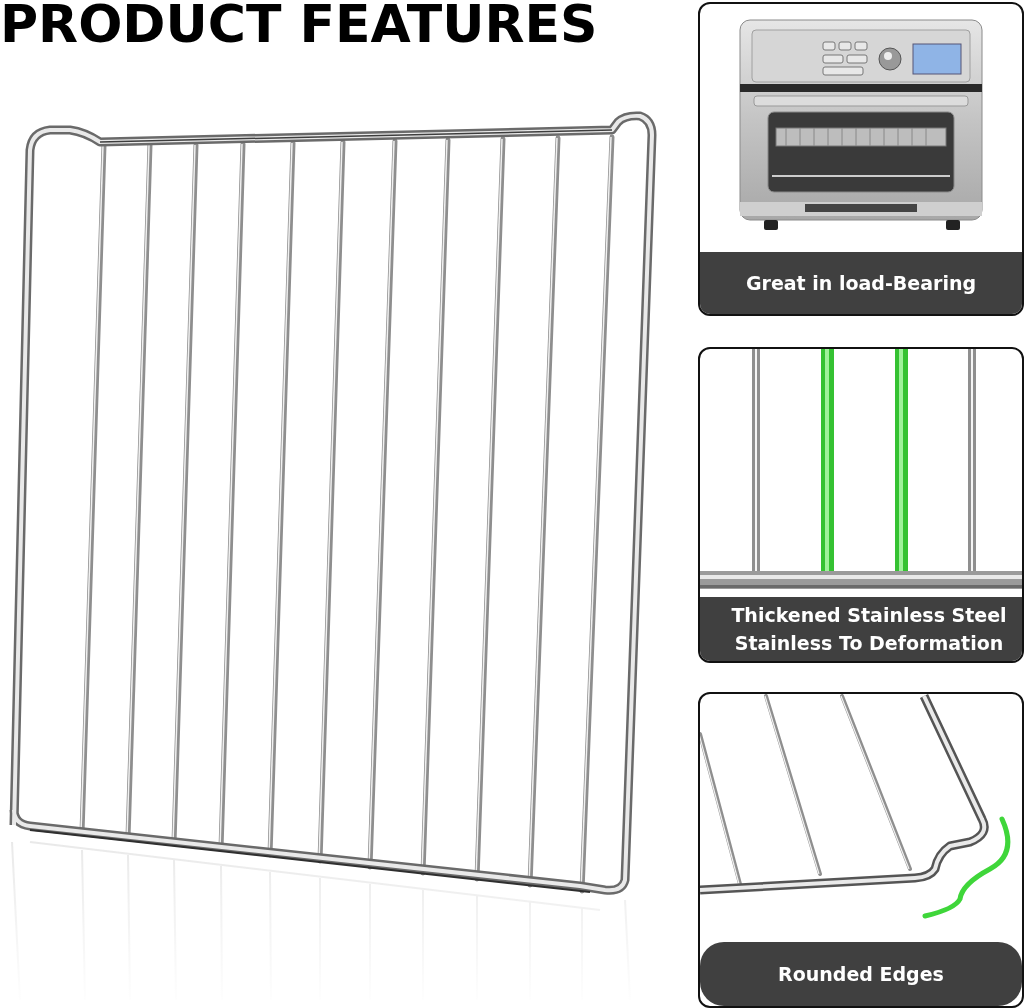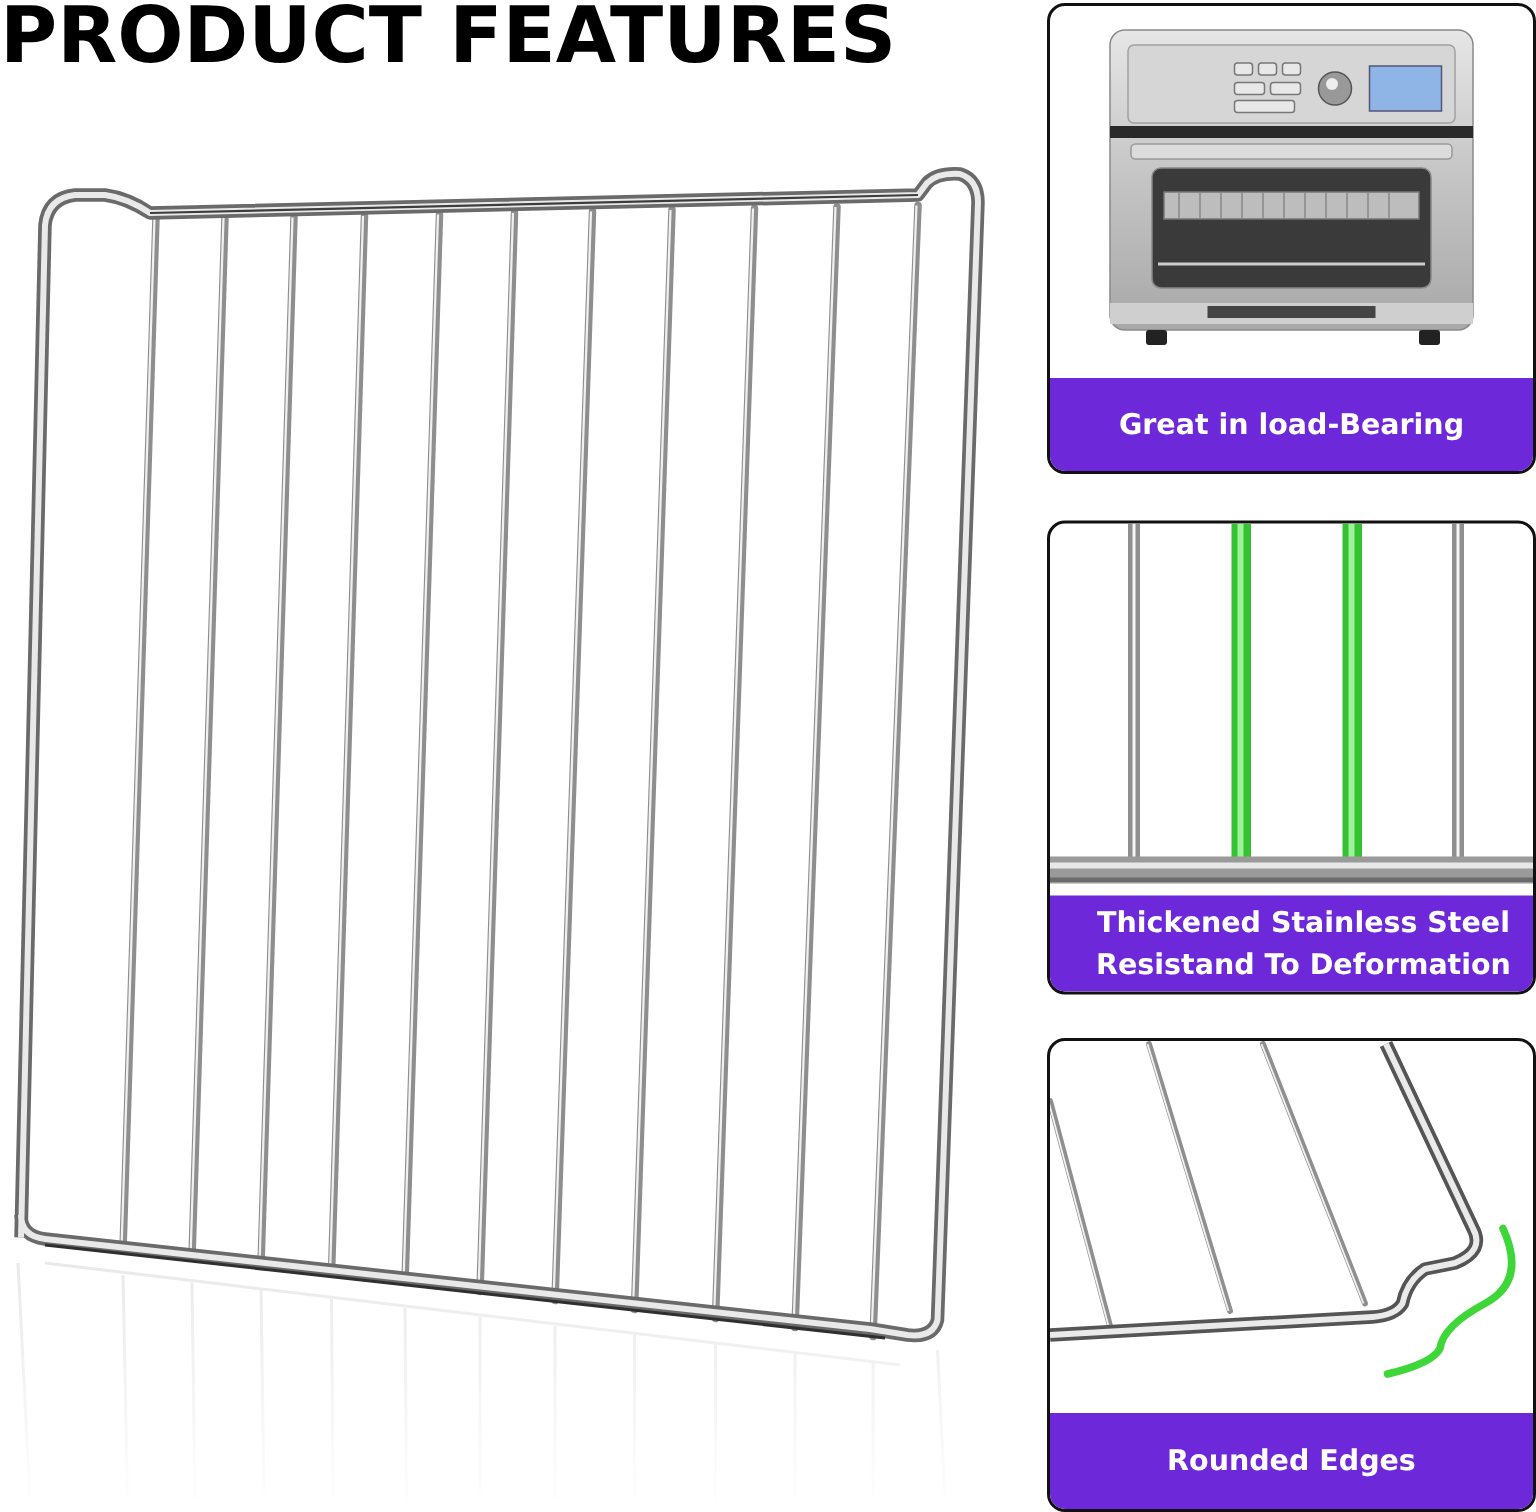--- a/index.html
+++ b/index.html
@@ -1,30 +1,30 @@
 <!DOCTYPE html>
 <html><head>
   <meta charset="utf-8">
   <style>
     html, body { margin:0; padding:0; background:#ffffff; }
     body { width:1024px; height:1008px; position:relative; overflow:hidden; font-family:"DejaVu Sans", "Liberation Sans", sans-serif; }
     .title { position:absolute; left:0; top:-8px; font-size:52px; font-weight:bold; color:#000; letter-spacing:0px; line-height:64px; white-space:nowrap; }
     .rack { position:absolute; left:0; top:100px; width:680px; height:908px; }
     .card { position:absolute; left:698px; width:322px; border:2px solid #111; border-radius:12px; overflow:hidden; background:#fff; }
     .card .pic { position:absolute; left:0; top:0; right:0; }
-    .card .caption { position:absolute; left:0; right:0; bottom:0; background:#6d28d9; color:#fff; font-weight:bold; text-align:center; display:flex; flex-direction:column; justify-content:center; font-size:19px; line-height:28px; }
+    .card .caption { position:absolute; left:0; right:0; bottom:0; background:#404040; color:#fff; font-weight:bold; text-align:center; display:flex; flex-direction:column; justify-content:center; font-size:19px; line-height:28px; }
     #card1 { top:2px; height:310px; }
     #card1 .pic { height:246px; }
     #card1 .caption { height:62px; }
     #card2 { top:347px; height:312px; }
     #card2 .pic { height:248px; }
     #card2 .caption { height:64px;padding-left:16px; }
     #card3 { top:692px; height:312px; }
     #card3 .pic { height:248px; }
-    #card3 .caption { height:64px; }
+    #card3 .caption { height:64px;border-radius:24px; }
   </style>
 </head>
 <body>
 
 <div class="title">PRODUCT FEATURES</div>
 
 <svg class="rack" viewBox="0 100 680 908" width="680" height="908">
   <defs>
     <linearGradient id="chromeV" x1="0" x2="1" y1="0" y2="0">
       <stop offset="0" stop-color="#6d6d6d"></stop>
@@ -154,21 +154,21 @@
     <rect x="195" y="0" width="13" height="228" fill="#35c232"></rect>
     <rect x="199" y="0" width="4" height="228" fill="#9ff29a"></rect>
     <rect x="268" y="0" width="8" height="228" fill="#8f8f8f"></rect>
     <rect x="271" y="0" width="2" height="228" fill="#f5f5f5"></rect>
     <rect x="0" y="222" width="322" height="18" fill="#9a9a9a"></rect>
     <rect x="0" y="226" width="322" height="4" fill="#e8e8e8"></rect>
     <rect x="0" y="236" width="322" height="3" fill="#6a6a6a"></rect>
   </svg>
   <div class="caption">
     <span>Thickened Stainless Steel</span>
-    <span>Resistand To Deformation</span>
+    <span>Stainless To Deformation</span>
   </div>
 </div>
 
 <div class="card" id="card3">
   <svg class="pic" viewBox="0 0 322 248" width="322" height="248">
     <g stroke="#8f8f8f" stroke-width="4" stroke-linecap="round">
       <line x1="0" y1="40" x2="40" y2="190"></line>
       <line x1="66" y1="2" x2="120" y2="180"></line>
       <line x1="142" y1="2" x2="210" y2="175"></line>
     </g>

